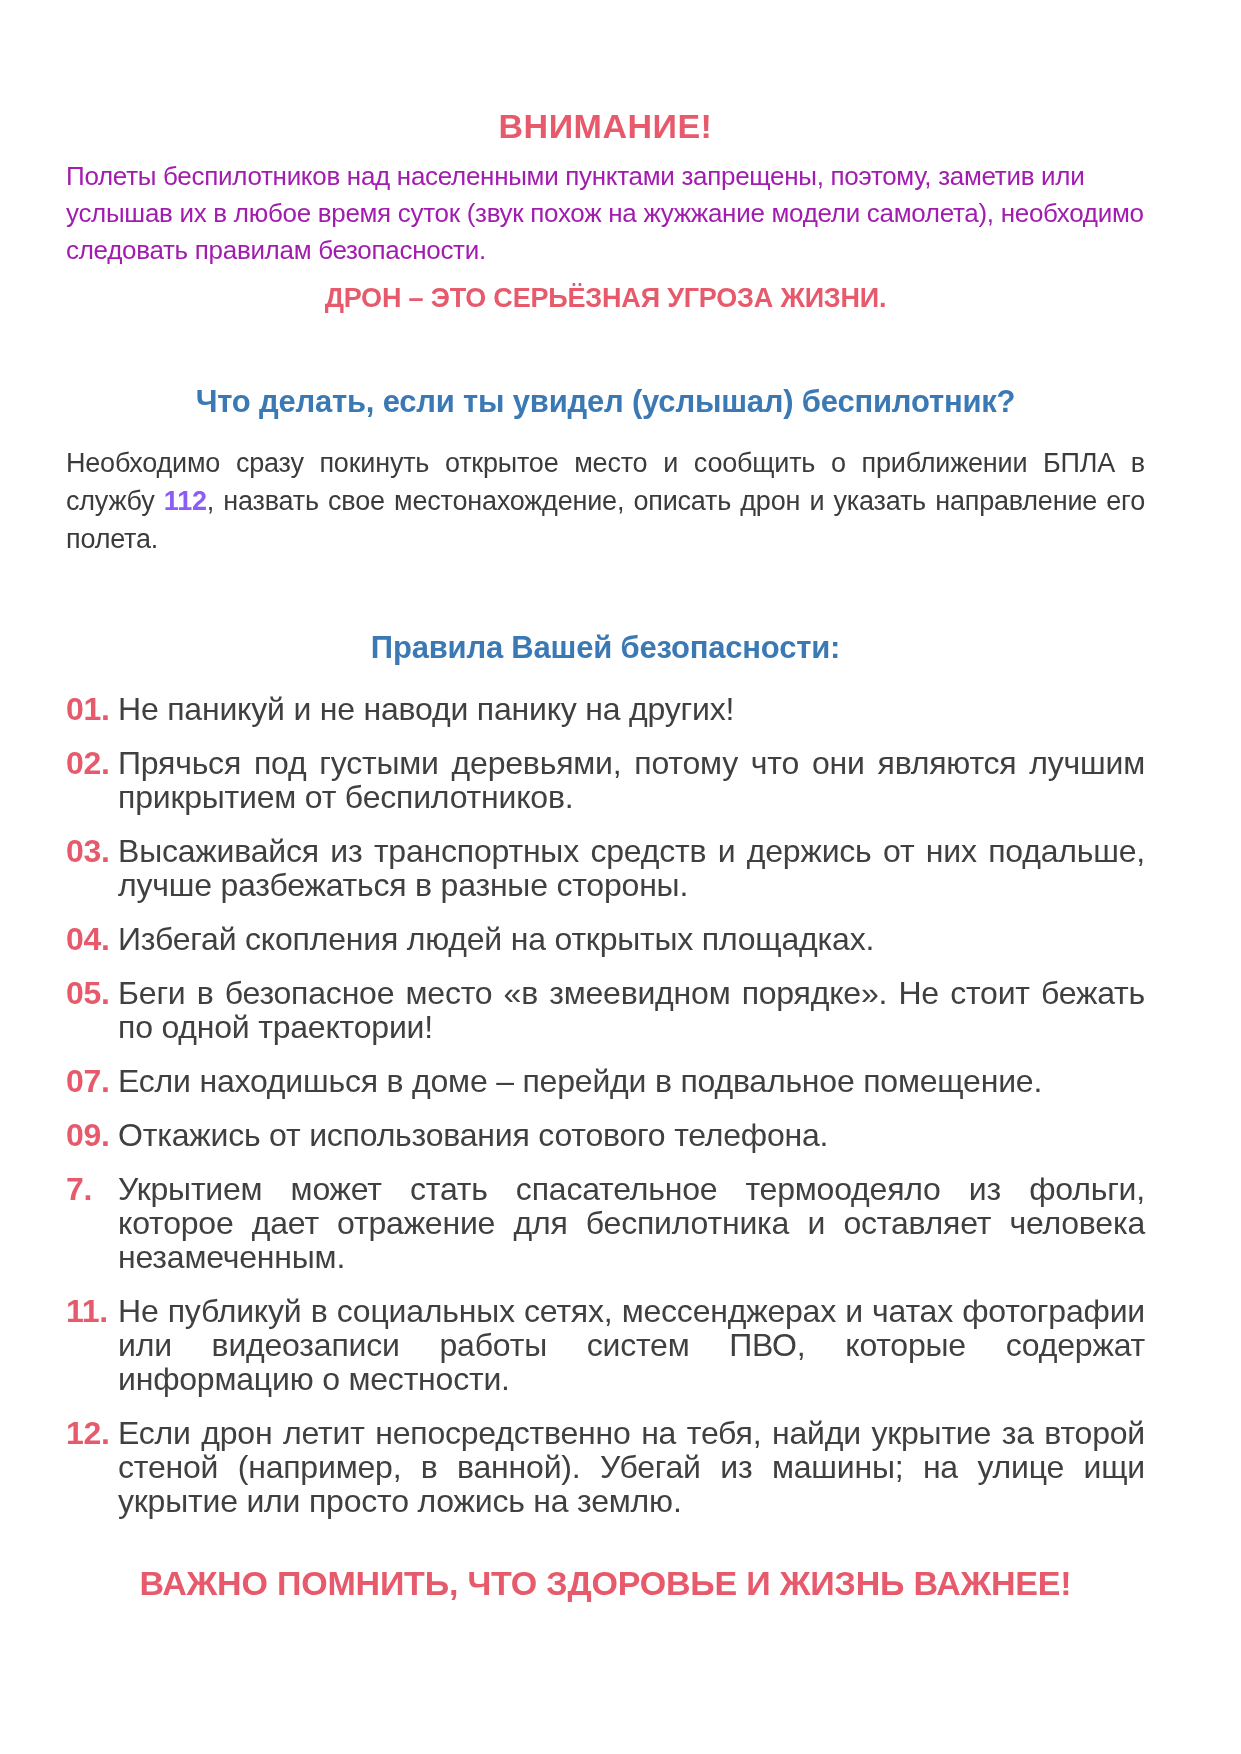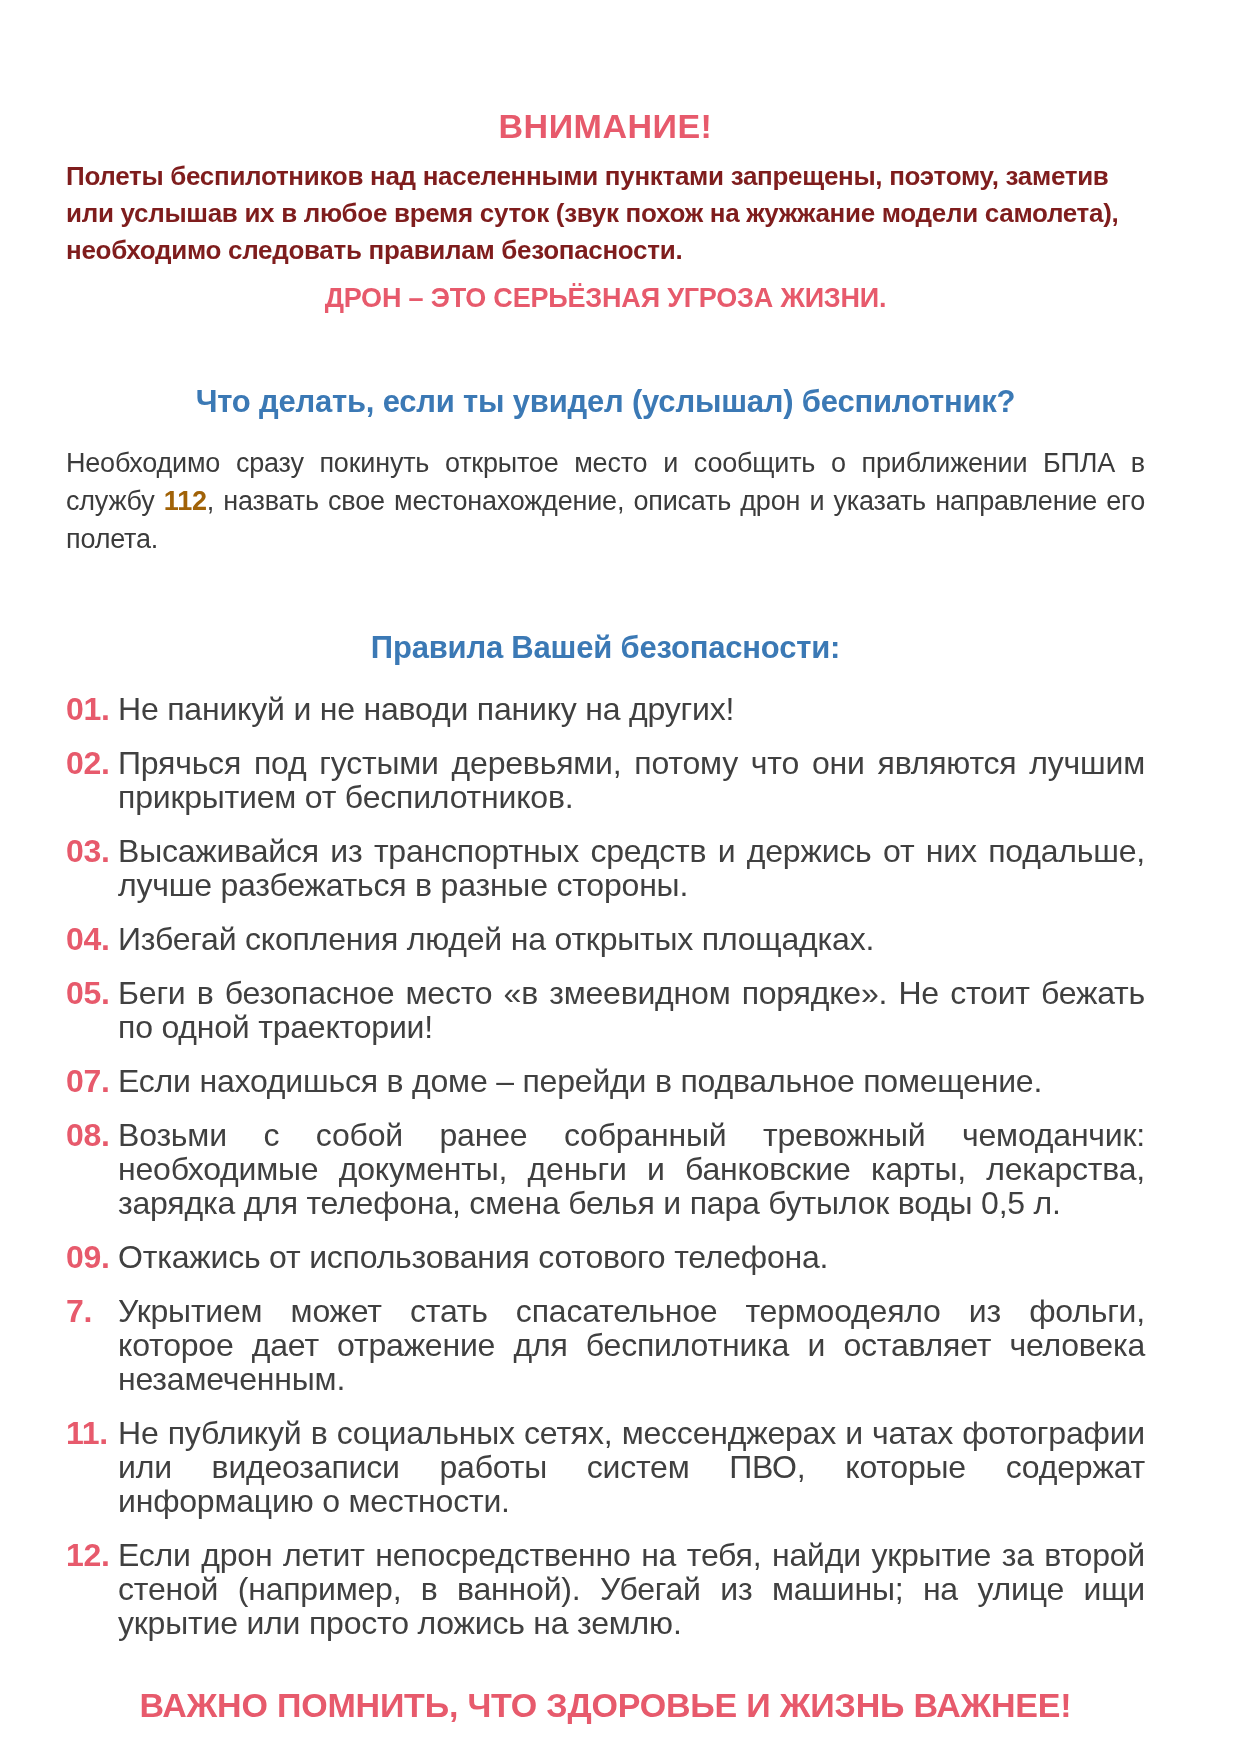--- a/index.html
+++ b/index.html
@@ -26,22 +26,22 @@
   .main-title {
     text-align: center;
     font-size: 34px;
     font-weight: bold;
     color: #e75a6c;
     letter-spacing: 0.5px;
     margin: 0 0 12px 0;
   }
   .warning-para {
     font-size: 26px;
-    font-weight: bold;
-    color: #7f1d1d;
+    font-weight: normal;
+    color: #a21caf;
     line-height: 37px;
     letter-spacing: -0.3px;
     text-align: left;
     margin: 0 0 14px 0;
   }
   .drone-threat {
     text-align: center;
     font-size: 27px;
     font-weight: bold;
     color: #e75a6c;
@@ -59,21 +59,21 @@
   .heading-1 { margin-top: 70px; }
   .heading-2 { margin-top: 72px; }
   .intro-para {
     font-size: 27px;
     line-height: 38px;
     text-align: justify;
     letter-spacing: -0.2px;
     margin: 24px 0 0 0;
   }
   .intro-para .num112 {
-    color: #a16207;
+    color: #8b5cf6;
     font-weight: bold;
   }
   .rules-list {
     margin-top: 26px;
   }
   .rule-item {
     display: flex;
     align-items: flex-start;
     margin-bottom: 20px;
     font-size: 32px;
@@ -142,24 +142,20 @@
     <span class="rule-num">05.</span>
     <span class="rule-text">Беги в безопасное место «в змеевидном порядке». Не стоит бежать по одной траектории!</span>
   </div>
 
 
   <div class="rule-item">
     <span class="rule-num">07.</span>
     <span class="rule-text">Если находишься в доме – перейди в подвальное помещение.</span>
   </div>
 
-  <div class="rule-item">
-    <span class="rule-num">08.</span>
-    <span class="rule-text">Возьми с собой ранее собранный тревожный чемоданчик: необходимые документы, деньги и банковские карты, лекарства, зарядка для телефона, смена белья и пара бутылок воды 0,5 л.</span>
-  </div>
 
   <div class="rule-item">
     <span class="rule-num">09.</span>
     <span class="rule-text">Откажись от использования сотового телефона.</span>
   </div>
 
   <div class="rule-item">
     <span class="rule-num">7.</span>
     <span class="rule-text">Укрытием может стать спасательное термоодеяло из фольги, которое дает отражение для беспилотника и оставляет человека незамеченным.</span>
   </div>

